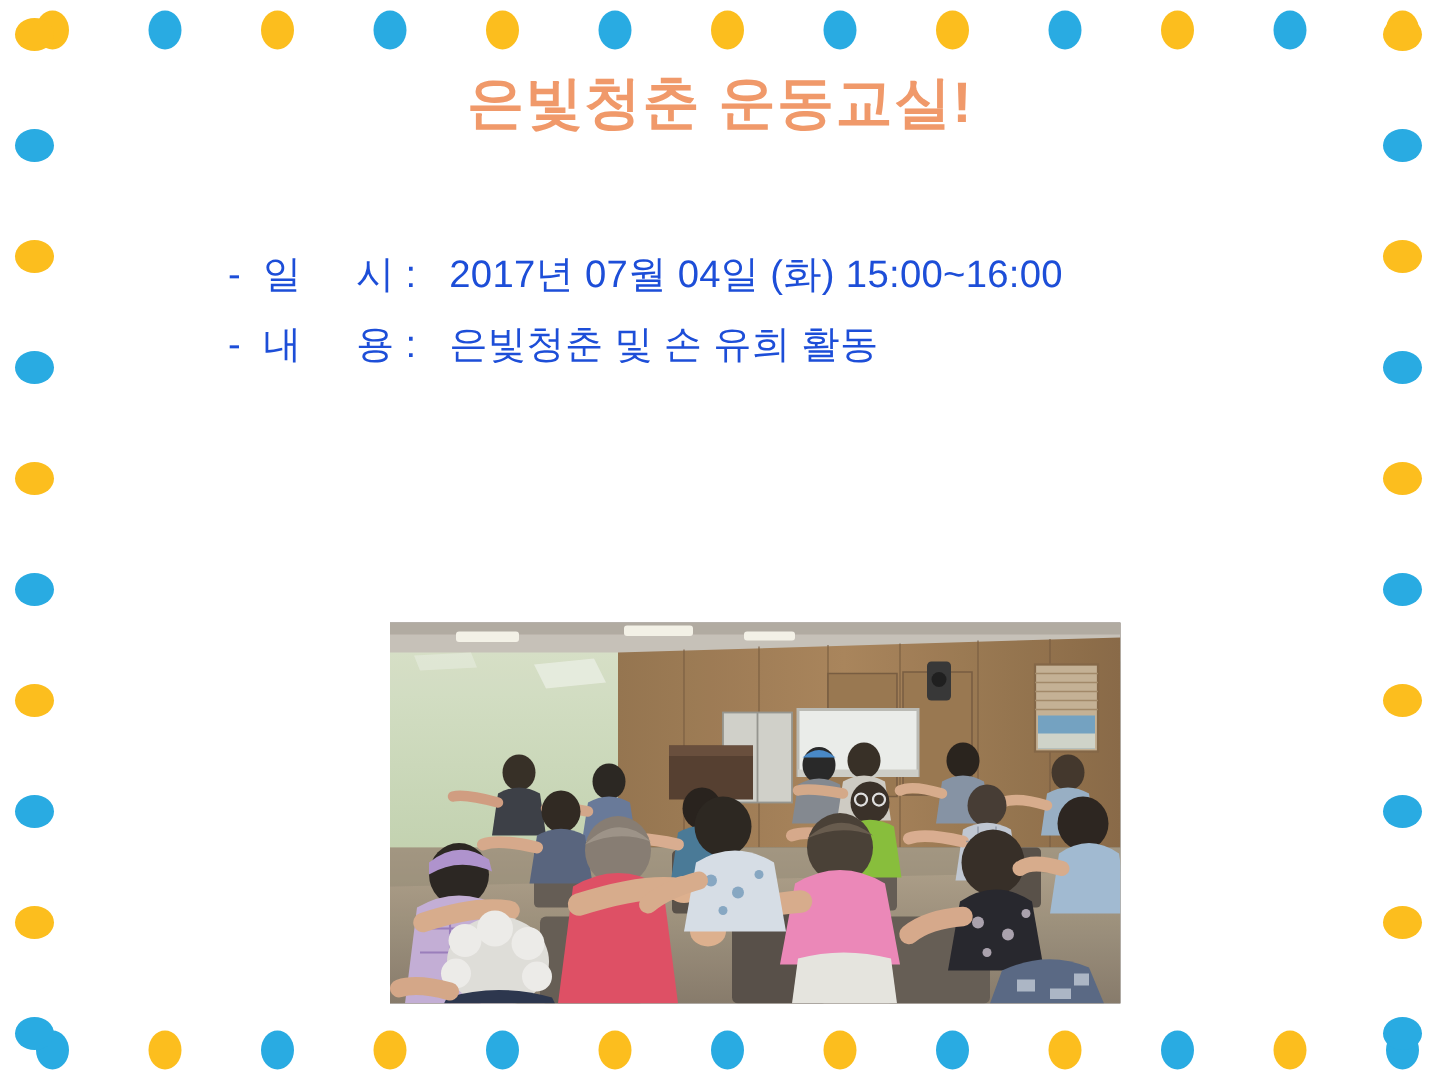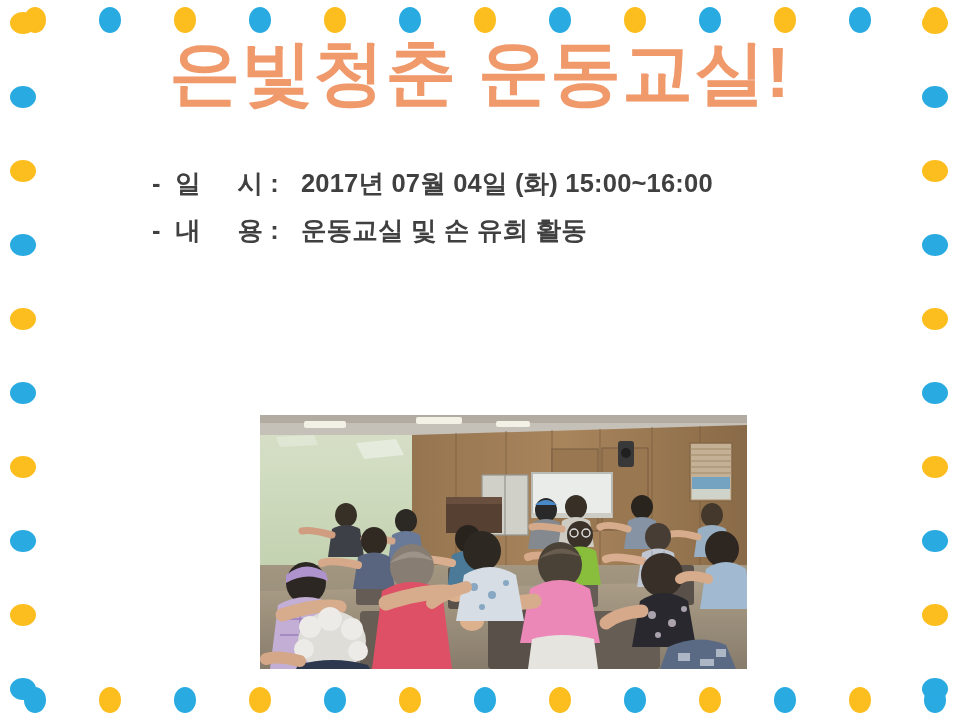--- a/index.html
+++ b/index.html
@@ -32,43 +32,43 @@
     width: 26px;
     height: 22px;
   }
   .dot.orange { background: #FCBE1E; }
   .dot.blue   { background: #29ABE2; }
 
   
   #title {
     position: absolute;
     left: 0;
-    top: 32px;
+    top: 48px;
     width: 960px;
     text-align: center;
-    font-size: 71px;
+    font-size: 38px;
     line-height: 1.15;
     font-weight: 700;
     color: #F0996A;
     letter-spacing: 1px;
     white-space: nowrap;
   }
 
   
   #lines {
     position: absolute;
     left: 152px;
     top: 160px;
     width: 700px;
   }
   .line {
     font-size: 25.5px;
     line-height: 47px;
-    font-weight: 700;
-    color: #404040;
+    font-weight: 400;
+    color: #1d4ed8;
     white-space: pre;
     letter-spacing: 0.2px;
   }
 
   
   #photo {
     position: absolute;
     left: 260px;
     top: 415px;
     width: 487px;
@@ -129,21 +129,21 @@
       <div class="dot v orange" style="left: 922px; top: 456px;"></div>
       <div class="dot v blue" style="left: 922px; top: 530px;"></div>
       <div class="dot v orange" style="left: 922px; top: 604px;"></div>
       <div class="dot v blue" style="left: 922px; top: 678px;"></div>
     </div>
 
   <div id="title">은빛청춘 운동교실!</div>
 
   <div id="lines">
     <div class="line">-  일     시 :   2017년 07월 04일 (화) 15:00~16:00</div>
-    <div class="line">-  내     용 :   운동교실 및 손 유희 활동</div>
+    <div class="line">-  내     용 :   은빛청춘 및 손 유희 활동</div>
   </div>
 
   <div id="photo">
     <svg width="487" height="254" viewBox="0 0 487 254" xmlns="http://www.w3.org/2000/svg">
       <defs>
         <linearGradient id="wallG" x1="0" y1="0" x2="0" y2="1">
           <stop offset="0%" stop-color="#dfe9cf"></stop>
           <stop offset="100%" stop-color="#c9d9b5"></stop>
         </linearGradient>
         <linearGradient id="woodG" x1="0" y1="0" x2="1" y2="0">

